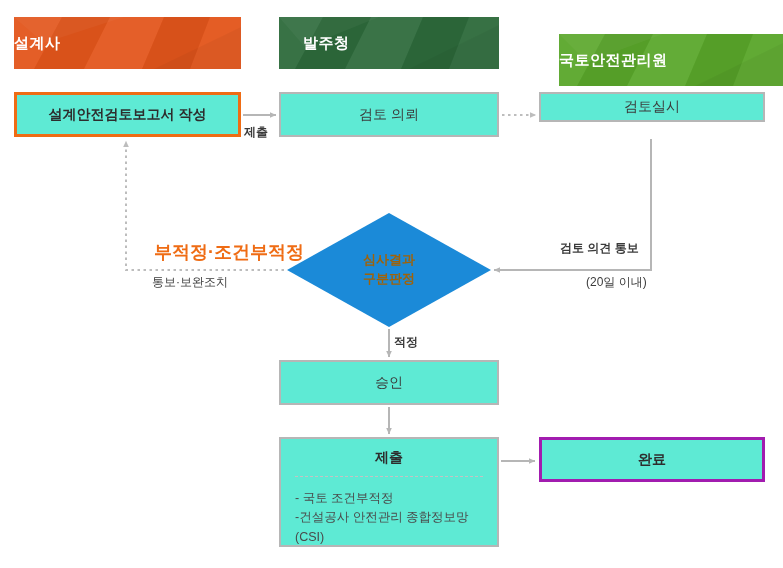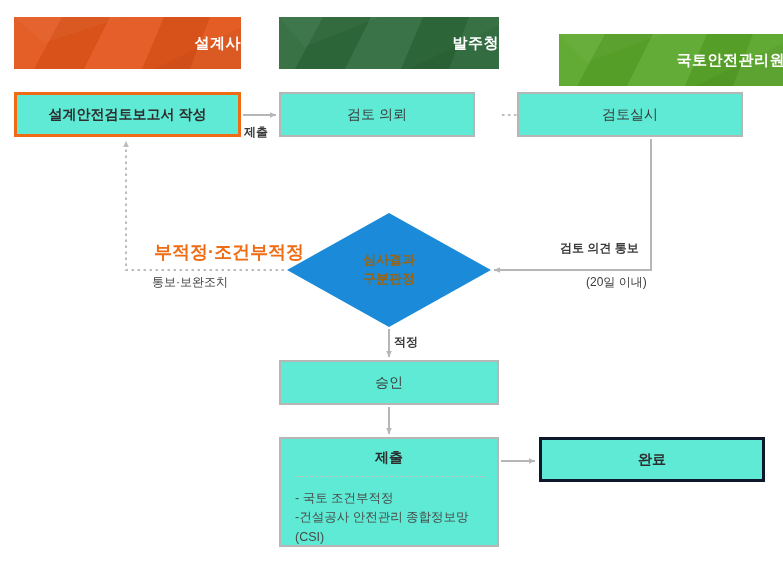--- a/index.html
+++ b/index.html
@@ -16,21 +16,21 @@
     height: 568px;
     background: #ffffff;
   }
 
   
   .col-header {
     position: absolute;
     height: 52px;
     display: flex;
     align-items: center;
-    justify-content: flex-end;
+    justify-content: flex-start;
     color: #ffffff;
     font-size: 15px;
     font-weight: bold;
     letter-spacing: .5px;
     overflow: hidden;
   }
   .col-header .facets {
     position: absolute;
     inset: 0;
     pointer-events: none;
@@ -53,22 +53,22 @@
     color: #3b3b3b;
     font-weight: bold;
   }
 
   #box-report {
     left: 14px; top: 92px; width: 227px; height: 45px;
     border: 3px solid #ef6c14;
     color: #2d2d2d;
     font-size: 14px;
   }
-  #box-request { left: 279px; top: 92px; width: 196px; height: 45px; font-weight: normal; color: #3b3b3b; }
-  #box-review  { left: 517px; top: 92px; width: 226px; height: 45px; font-weight: normal; color: #3b3b3b; }
+  #box-request { left: 279px; top: 92px; width: 220px; height: 45px; font-weight: normal; color: #3b3b3b; }
+  #box-review  { left: 539px; top: 92px; width: 226px; height: 30px; font-weight: normal; color: #3b3b3b; }
   #box-approve { left: 279px; top: 360px; width: 220px; height: 45px; font-weight: normal; color: #3b3b3b; }
 
   #box-submit {
     left: 279px; top: 437px; width: 220px; height: 110px;
     display: block;
     padding: 10px 12px 0 12px;
   }
   #box-submit .submit-title {
     text-align: center;
     font-size: 14px;
@@ -85,21 +85,21 @@
     list-style: none;
     font-size: 12.5px;
     font-weight: normal;
     color: #4a4a4a;
     line-height: 1.55;
     padding-left: 2px;
   }
 
   #box-done {
     left: 539px; top: 437px; width: 226px; height: 45px;
-    border: 3px solid #0f172a;
+    border: 3px solid #a21caf;
     color: #2d2d2d;
     font-weight: bold;
     font-size: 14px;
   }
 
   
   #diamond {
     position: absolute;
     left: 287px; top: 213px;
     width: 204px; height: 114px;

